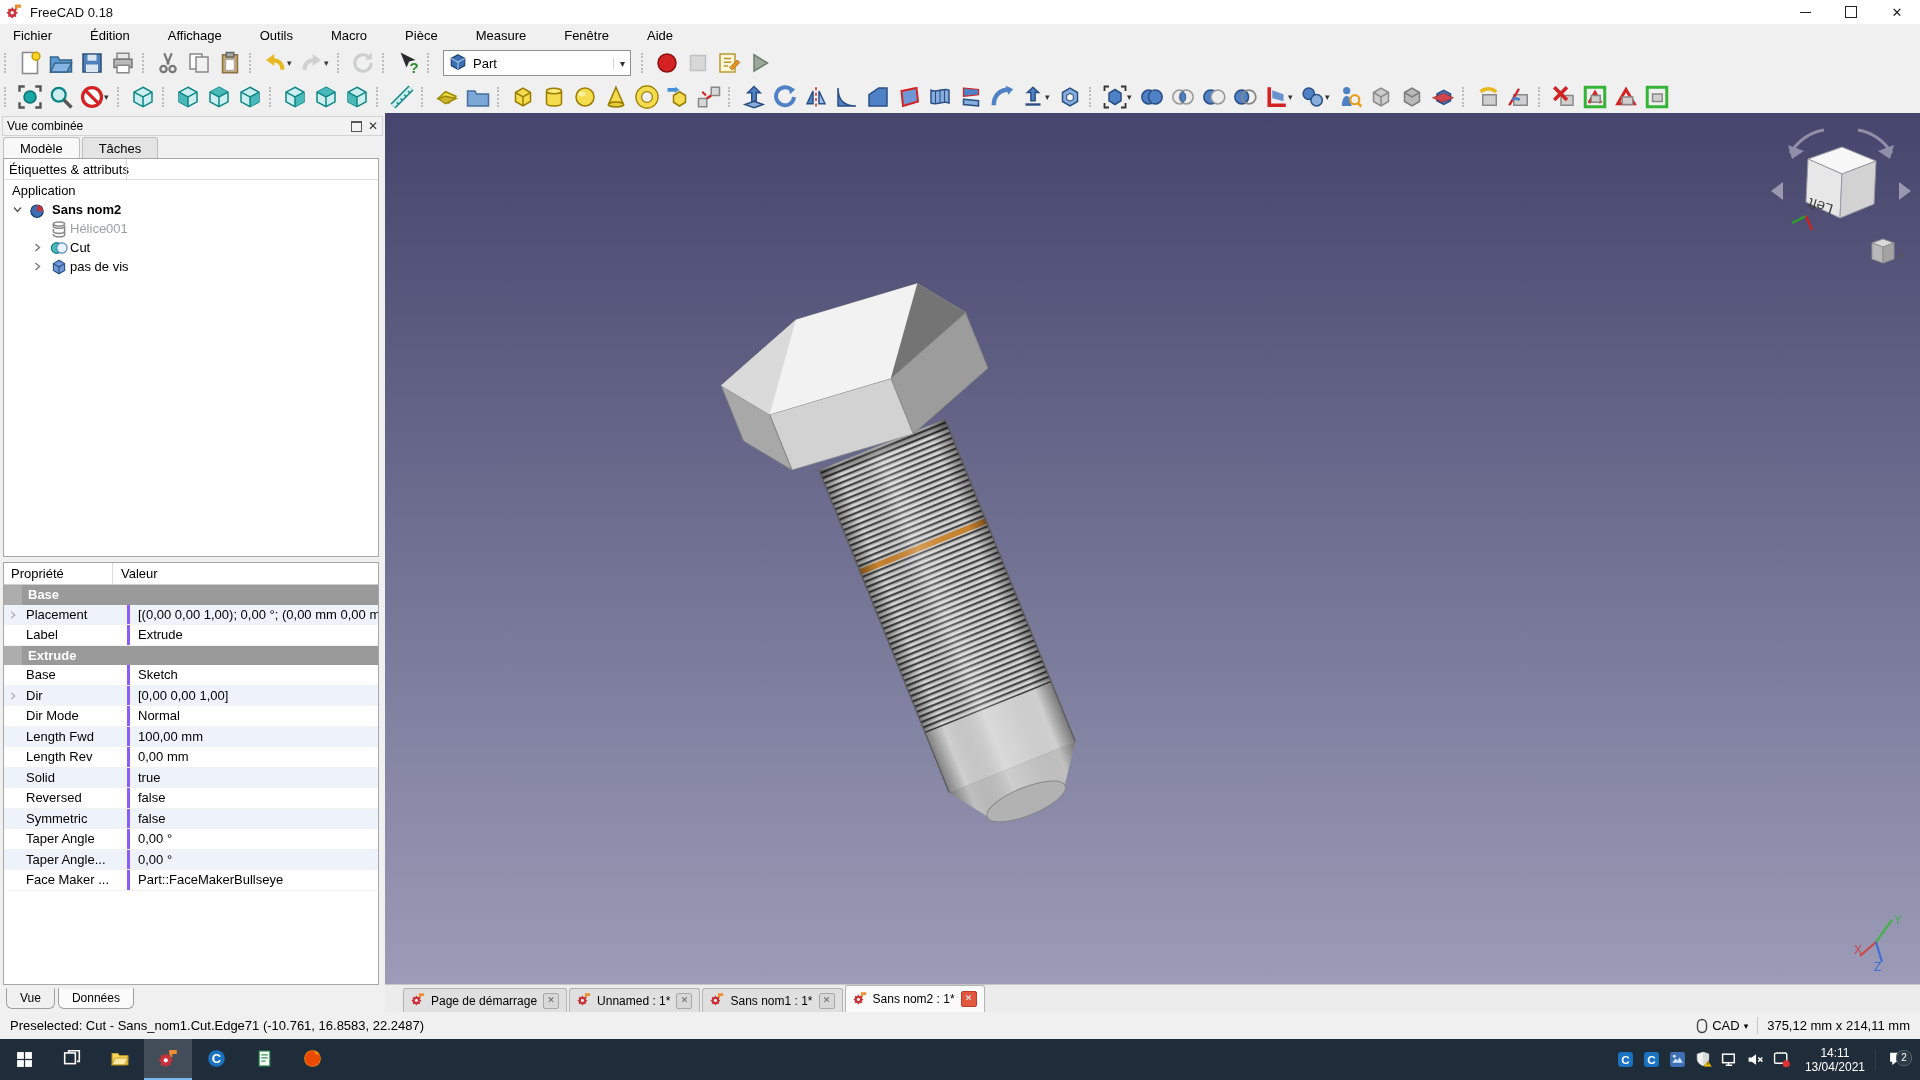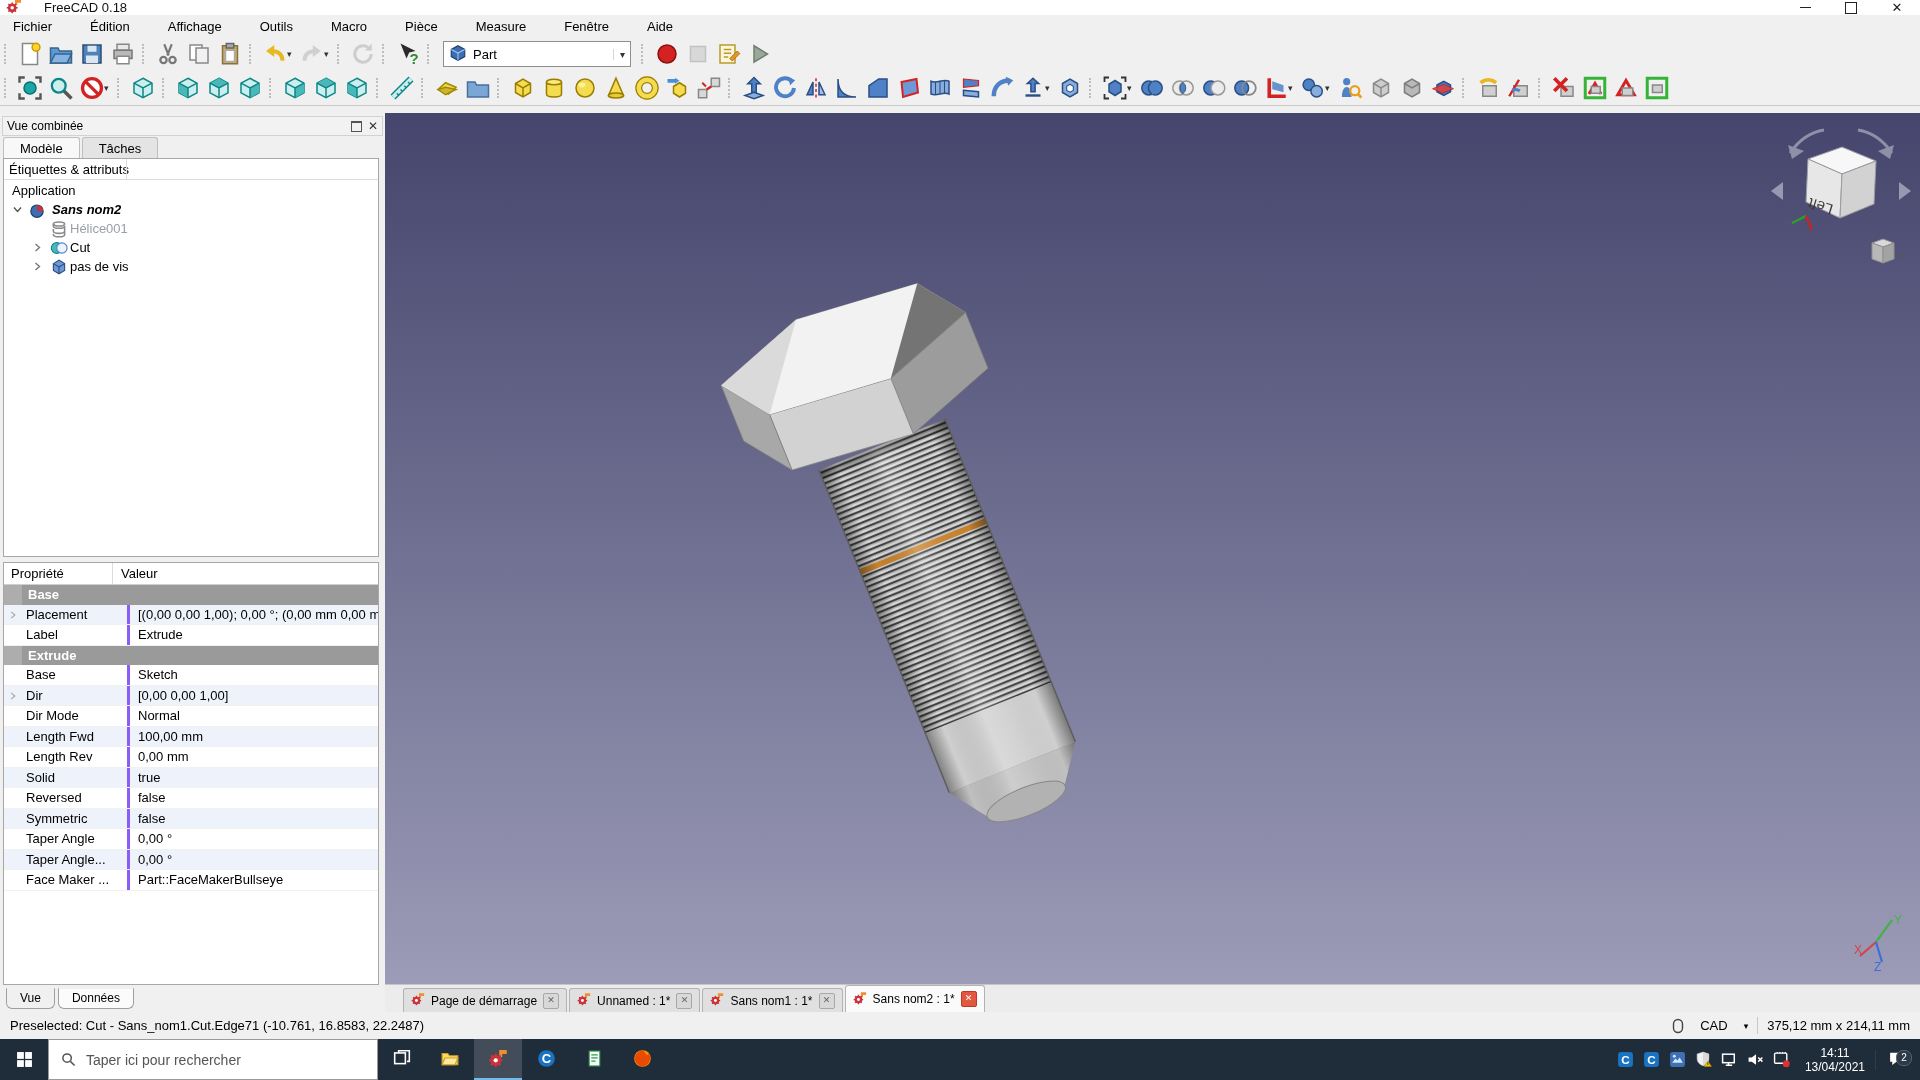--- a/index.html
+++ b/index.html
@@ -1,19 +1,19 @@
 <!DOCTYPE html>
 <html><head>
 <meta charset="utf-8">
 <style>
   html,body{margin:0;padding:0;background:#444;}
   #app{position:relative;width:1920px;height:1080px;background:#f0f0f0;
        font-family:"Liberation Sans",sans-serif;font-size:13px;color:#000;overflow:hidden;}
   
-  .titlebar{height:15px;background:#fff;display:flex;align-items:center;gap:22px;padding-left:6px;}
+  .titlebar{height:24px;background:#fff;display:flex;align-items:center;gap:8px;padding-left:6px;}
   .titlebar .ttl{font-size:13px;color:#111;}
   .win-controls{margin-left:auto;display:flex;height:100%;}
   .win-btn{width:46px;height:100%;display:flex;align-items:center;justify-content:center;color:#222;font-size:13px;}
   .win-btn .minglyph{width:11px;height:1px;background:#222;display:block;}
   .win-btn .maxglyph{width:10px;height:10px;border:1px solid #222;display:block;}
   
   .menubar{height:23px;display:flex;align-items:center;background:#f0f0f0;padding-left:4px;gap:20px;}
   .menu-item{padding:2px 9px;}
   
   .toolbar{display:flex;align-items:center;background:#f0f0f0;}
@@ -80,21 +80,21 @@
            border:1px solid #b3b3b3;border-bottom:none;border-radius:3px 3px 0 0;font-size:12px;margin-right:2px;white-space:nowrap;}
   .mdi-tab.active{background:#fafafa;height:26px;}
   .mdi-close{width:14px;height:14px;background:#d8d8d8;border:1px solid #a8a8a8;border-radius:2px;
              font-size:9px;line-height:12px;text-align:center;color:#666;}
   .mdi-tab.active .mdi-close{background:#e4573f;border-color:#b93b28;color:#fff;}
   
   .statusbar{position:absolute;left:0;top:1012px;width:1920px;height:27px;background:#f0f0f0;
              display:flex;align-items:center;padding:0 10px;box-sizing:border-box;}
   .sb-right{margin-left:auto;display:flex;align-items:center;gap:9px;}
   .sb-sep{width:1px;height:17px;background:#c8c8c8;}
-  .sb-cad{display:flex;align-items:center;gap:16px;}
+  .sb-cad{display:flex;align-items:center;gap:4px;}
   .sb-cad .dd{font-size:9px;}
   
   .taskbar{position:absolute;left:0;top:1039px;width:1920px;height:41px;background:#1f2c3a;display:flex;
            align-items:stretch;color:#fff;}
   .tb-start{width:48px;display:flex;align-items:center;justify-content:center;}
   .tb-search{width:330px;background:#fff;display:flex;align-items:center;gap:10px;padding:0 12px;
              color:#555;font-size:14px;box-sizing:border-box;border:1px solid #9a9a9a;}
   .tb-app{width:48px;display:flex;align-items:center;justify-content:center;}
   .tb-app.active{background:rgba(255,255,255,.16);box-shadow:inset 0 -2px 0 #76b9ed;}
   .tb-tray{margin-left:auto;display:flex;align-items:center;padding-right:4px;}
@@ -596,21 +596,21 @@
             <div class="tree-row bold">
               <span class="tree-exp" style="left: 8px;">
                 <svg width="9" height="9" viewBox="0 0 9 9">
                   <path d="M1 2.5l3.5 4 3.5-4" fill="none" stroke="#555" stroke-width="1.4"></path>
                 </svg>
               </span>
               <span class="tree-ico" style="left: 24px;"><svg viewBox="0 0 16 16" width="18" height="18">
                   <circle cx="8" cy="9" r="5.5" fill="#3c6eb4" stroke="#1d3e6e"></circle>
                   <path d="M8 3.5A5.5 5.5 0 0 1 13.5 9H8z" fill="#cb333b"></path>
                 </svg></span>
-              <span class="lbl" style="margin-left: 48px; font-style: italic;">Sans nom2</span>
+              <span class="lbl" style="margin-left: 48px;">Sans nom2</span>
             </div>
             <div class="tree-row muted">
               <span class="tree-ico" style="left: 46px;"><svg viewBox="0 0 16 16" width="18" height="18">
                   <ellipse cx="8" cy="3.5" rx="5" ry="1.8" fill="none" stroke="#8a8a8a" stroke-width="1.4"></ellipse>
                   <path d="M3 3.5v2c0 1 2.2 1.8 5 1.8s5-.8 5-1.8m-10 2.6v2c0 1 2.2 1.8 5 1.8s5-.8 5-1.8m-10 2.4v.6c0 1 2.2 1.8 5 1.8s5-.8 5-1.8v-8" fill="none" stroke="#8a8a8a" stroke-width="1.4"></path>
                 </svg></span>
               <span class="lbl" style="margin-left: 66px;">Hélice001</span>
             </div>
             <div class="tree-row">
               <span class="tree-exp" style="left: 28px;">
@@ -888,27 +888,20 @@
 
   <div class="taskbar">
     <div class="tb-start">
       <svg width="17" height="17" viewBox="0 0 16 16">
         <rect x="1" y="1" width="6.4" height="6.4" fill="#fff"></rect>
           <rect x="8.6" y="1" width="6.4" height="6.4" fill="#fff"></rect>
         <rect x="1" y="8.6" width="6.4" height="6.4" fill="#fff"></rect>
           <rect x="8.6" y="8.6" width="6.4" height="6.4" fill="#fff"></rect>
       </svg>
     </div>
-    <div class="tb-search">
-      <svg width="15" height="15" viewBox="0 0 16 16">
-        <circle cx="6.5" cy="6.5" r="4.5" fill="none" stroke="#555" stroke-width="1.6"></circle>
-        <path d="M10 10l4.5 4.5" stroke="#555" stroke-width="1.6"></path>
-      </svg>
-      <span>Taper ici pour rechercher</span>
-    </div>
     <div id="tb-apps" style="display:flex;">
         <div class="tb-app">
           <span><svg width="18" height="18" viewBox="0 0 16 16">
               <rect x="1.5" y="3.5" width="9.5" height="9.5" fill="none" stroke="#fff" stroke-width="1.4"></rect>
               <path d="M5 3.5V1.5h9.5V11h-2" fill="none" stroke="#fff" stroke-width="1.4"></path>
             </svg></span>
         </div>
         <div class="tb-app">
           <span><svg width="20" height="18" viewBox="0 0 16 16">
               <path d="M1 4h5l1.5 2H15v8H1z" fill="#ffd75e" stroke="#c9a227"></path>

